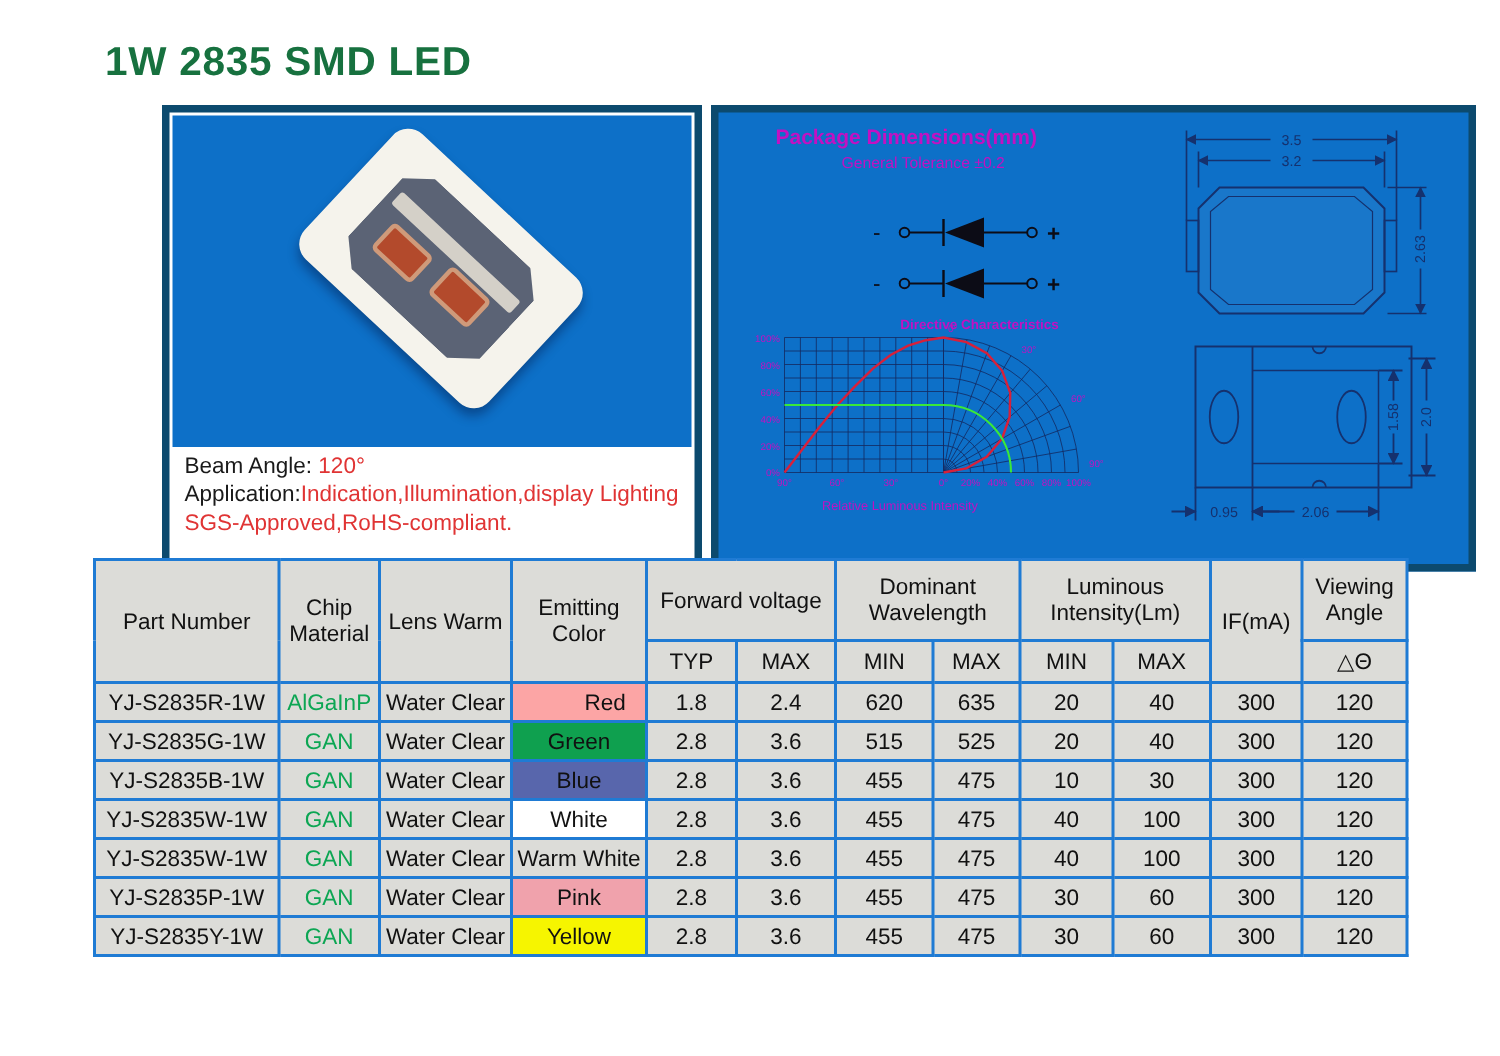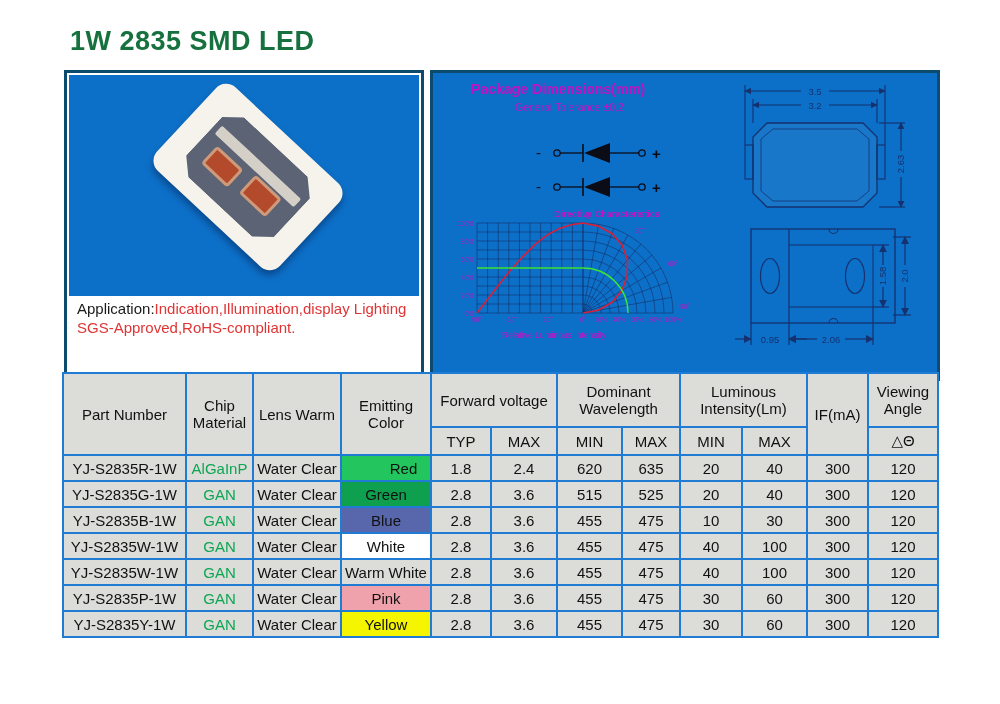--- a/index.html
+++ b/index.html
@@ -1,21 +1,21 @@
 <!DOCTYPE html>
 <html><head>
 <meta charset="utf-8">
 <style>
   html,body{margin:0;padding:0;}
   body{width:1000px;height:704px;position:relative;background:#ffffff;
        font-family:"Liberation Sans",sans-serif;overflow:hidden;color:#1a1a1a;}
   .page-title{position:absolute;left:70px;top:26px;font-size:27px;font-weight:bold;
        color:#17713f;letter-spacing:.5px;}
   
-  .panel{position:absolute;top:70px;height:311px;border:3px solid #0c4a6e;box-sizing:border-box;}
+  .panel{position:absolute;top:70px;height:311px;border:5px solid #0c4a6e;box-sizing:border-box;margin-left:44px;}
   .left-panel{left:64px;width:360px;background:#ffffff;}
   .photo{position:absolute;left:2px;top:2px;right:2px;height:221px;background:#0d70c8;overflow:hidden;}
   .led-body{position:absolute;left:95px;top:45px;width:168px;height:114px;background:#f5f3ec;
        border-radius:14px;transform:rotate(43deg);box-shadow:3px 4px 7px rgba(0,10,50,.38);}
   .led-cavity{position:absolute;left:24px;right:24px;top:16px;bottom:16px;background:#5b6375;
        clip-path:polygon(14% 0,86% 0,100% 18%,100% 82%,86% 100%,14% 100%,0 82%,0 18%);}
   .led-strip{position:absolute;left:5%;right:5%;top:26%;height:13%;background:#ded9cf;border-radius:2px;opacity:.92;}
   .chip{position:absolute;width:30%;height:30%;background:#b34a2c;border:3px solid #cf9a7a;
        border-radius:4px;box-sizing:border-box;}
   .chip.c1{left:13%;top:47%;} .chip.c2{left:53%;top:42%;}
@@ -42,20 +42,24 @@
   <div class="photo">
     <div class="led-body">
       <div class="led-cavity">
         <div class="led-strip"></div>
         <div class="chip c1"></div>
         <div class="chip c2"></div>
       </div>
     </div>
   </div>
   <div class="caption">
+    <div>
+      <span>Beam Angle:</span>
+      <span class="red">120°</span>
+    </div>
     <div>
       <span>Application:</span><span class="red">Indication,Illumination,display Lighting</span>
     </div>
     <div class="red">SGS-Approved,RoHS-compliant.</div>
   </div>
 </div>
 
 <div class="panel right-panel">
   <div class="pkg-title">Package Dimensions(mm)</div>
   <div class="pkg-subtitle">General Tolerance ±0.2</div>
@@ -262,21 +266,21 @@
       <th>MIN</th>
       <th>MAX</th>
       <th class="theta">△Θ</th>
     </tr>
   </thead>
   <tbody>
       <tr>
         <td>YJ-S2835R-1W</td>
         <td style="color: rgb(12, 166, 83);">AlGaInP</td>
         <td>Water Clear</td>
-        <td style="background: #22c55e; padding-left: 37px;">Red</td>
+        <td style="background: #fca5a5; padding-left: 37px;">Red</td>
         <td>1.8</td>
         <td>2.4</td>
         <td>620</td>
         <td>635</td>
         <td>20</td>
         <td>40</td>
         <td>300</td>
         <td>120</td>
       </tr>
       <tr>

